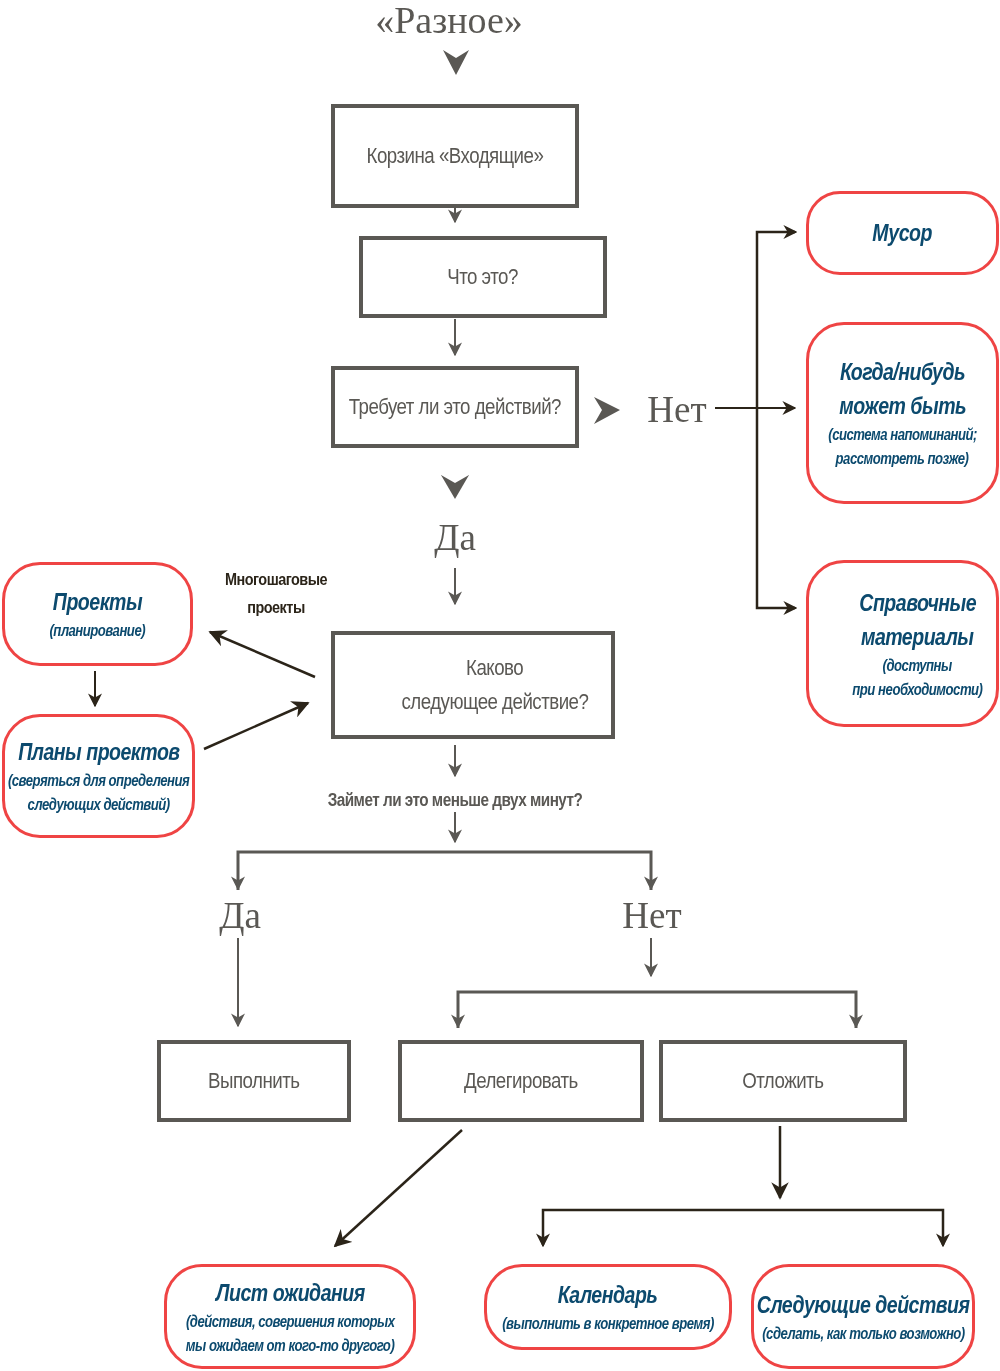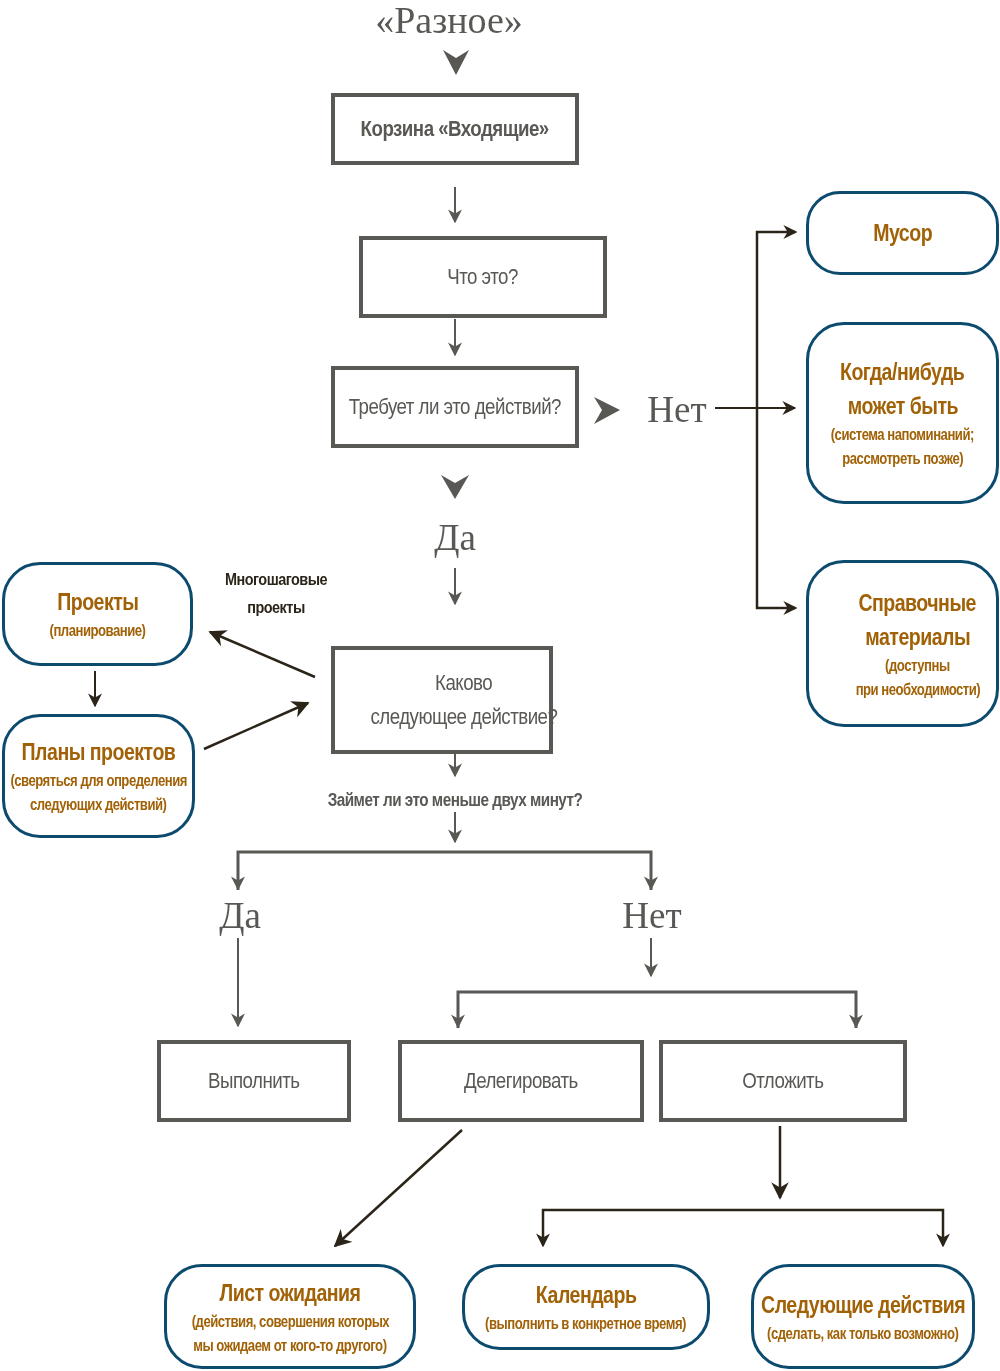--- a/index.html
+++ b/index.html
@@ -1,20 +1,20 @@
 <!DOCTYPE html>
 <html><head>
 <meta charset="utf-8">
 <style>
   html, body { margin:0; padding:0; background:#ffffff; }
   body { width:1000px; height:1371px; position:relative; overflow:hidden; font-family:"Liberation Sans", sans-serif; }
   svg.lines { position:absolute; left:0; top:0; width:1000px; height:1371px; }
   .node { position:absolute; box-sizing:border-box; display:flex; flex-direction:column; align-items:center; justify-content:center; text-align:center; background:#fff; }
   .rect { border:4px solid #5a5854; color:#5a5854; }
-  .round { border:3px solid #0c4a6e; border-radius:38px; color:#a16207; }
+  .round { border:3px solid #ef4444; border-radius:38px; color:#0c4a6e;font-style:italic; }
   .rect .t { font-size:22px; letter-spacing:-0.6px; transform:scaleX(0.85); line-height:34px; white-space:nowrap; }
   .round .t { font-size:23px; font-weight:bold; letter-spacing:-0.6px; transform:scaleX(0.85); line-height:34px; white-space:nowrap; }
   .round .s { font-size:16px; font-weight:bold; letter-spacing:-0.6px; transform:scaleX(0.82); line-height:24px; white-space:nowrap; }
   .serif { position:absolute; font-family:"Liberation Serif", serif; color:#5a5854; font-size:37px; white-space:nowrap; transform:translateX(-50%); }
   .lbl { position:absolute; color:#5a5854; font-size:18px; font-weight:bold; letter-spacing:-0.6px; white-space:nowrap; transform:translateX(-50%) scaleX(0.85); text-align:center; line-height:28px; }
   .lbl.dark { color:#2b2419; }
 </style>
 </head>
 <body>
 
@@ -59,33 +59,33 @@
 
   <line x1="462" y1="1130" x2="335" y2="1246" stroke="#2b2419" stroke-width="2.5" marker-end="url(#ad)"></line>
   <line x1="780" y1="1126" x2="780" y2="1198" stroke="#2b2419" stroke-width="2.5" marker-end="url(#ad)"></line>
   <polyline points="543,1245 543,1210 943,1210 943,1245" fill="none" stroke="#2b2419" stroke-width="2.5"></polyline>
   <line x1="543" y1="1236" x2="543" y2="1246" stroke="#2b2419" stroke-width="2" marker-end="url(#ad)"></line>
   <line x1="943" y1="1236" x2="943" y2="1246" stroke="#2b2419" stroke-width="2" marker-end="url(#ad)"></line>
 </svg>
 
 <div class="serif" style="left:449px; top:-2px; font-size:38px;">«Разное»</div>
 
-<div class="node rect" style="left:331px; top:93px; width:248px; height:72px;font-weight:bold;">
+<div class="node rect" style="left:331px; top:104px; width:248px; height:104px;">
   <span class="t">Корзина «Входящие»</span>
 </div>
 <div class="node rect" style="left:331px; top:236px; width:248px; height:82px;margin-left:28px;">
   <span class="t">Что это?</span>
 </div>
 <div class="node rect" style="left:331px; top:366px; width:248px; height:82px;">
   <span class="t">Требует ли это действий?</span>
 </div>
 <div class="serif" style="left:677px; top:388px;">Нет</div>
 <div class="serif" style="left:455px; top:516px;">Да</div>
 
-<div class="node rect" style="left:331px; top:646px; width:222px; height:108px;padding-left:44px;">
+<div class="node rect" style="left:331px; top:631px; width:284px; height:108px;padding-left:44px;">
   <span class="t">Каково</span>
   <span class="t">следующее действие?</span>
 </div>
 <div class="lbl" style="left:455px; top:786px;">Займет ли это меньше двух минут?</div>
 <div class="serif" style="left:240px; top:894px;">Да</div>
 <div class="serif" style="left:652px; top:894px;">Нет</div>
 
 <div class="node round" style="left:806px; top:191px; width:193px; height:84px; border-radius:34px;">
   <span class="t">Мусор</span>
 </div>
@@ -124,20 +124,20 @@
 </div>
 <div class="node rect" style="left:659px; top:1040px; width:248px; height:82px;">
   <span class="t">Отложить</span>
 </div>
 
 <div class="node round" style="left:164px; top:1264px; width:252px; height:105px;">
   <span class="t">Лист ожидания</span>
   <span class="s">(действия, совершения которых</span>
   <span class="s">мы ожидаем от кого-то другого)</span>
 </div>
-<div class="node round" style="left:462px; top:1264px; width:248px; height:86px;text-align:center;">
+<div class="node round" style="left:484px; top:1264px; width:248px; height:86px;text-align:center;">
   <span class="t">Календарь</span>
   <span class="s">(выполнить в конкретное время)</span>
 </div>
 <div class="node round" style="left:751px; top:1264px; width:224px; height:105px;">
   <span class="t">Следующие действия</span>
   <span class="s">(сделать, как только возможно)</span>
 </div>
 
 </body></html>

